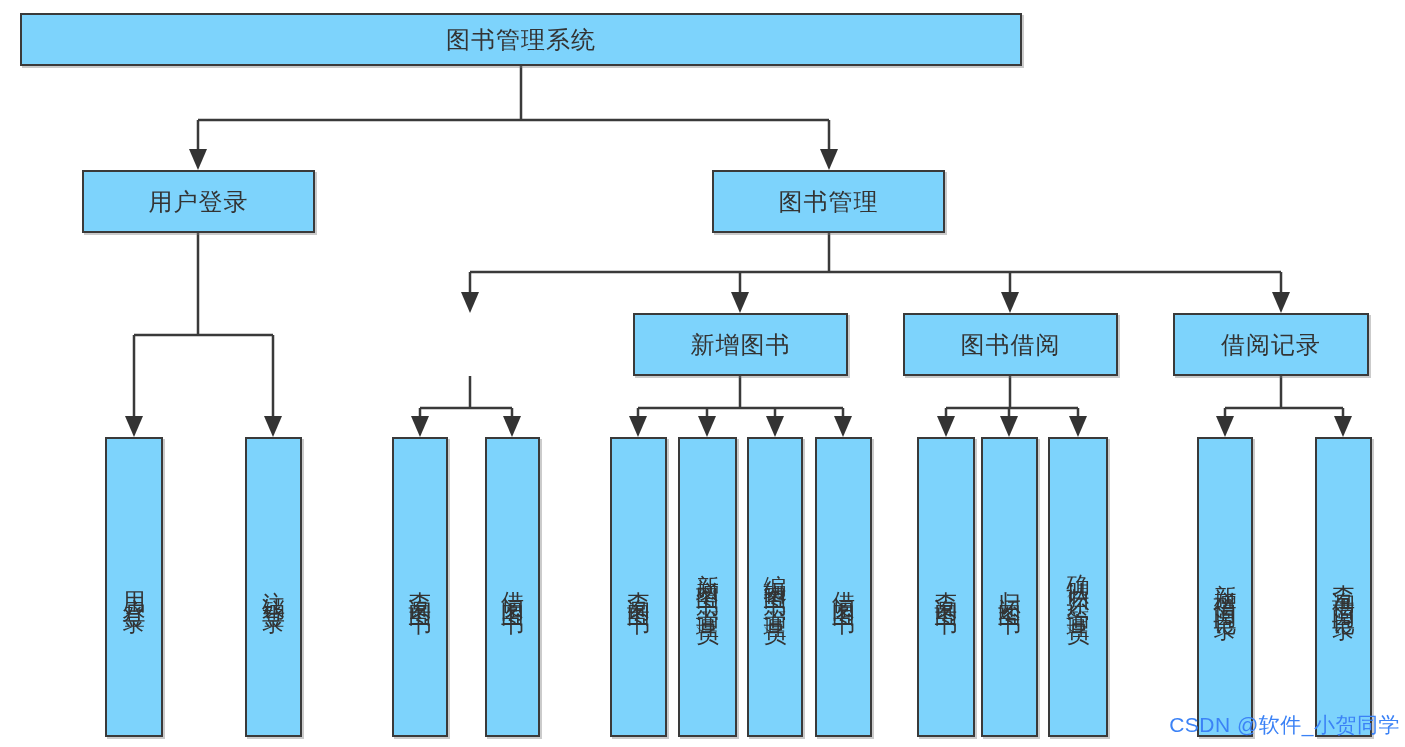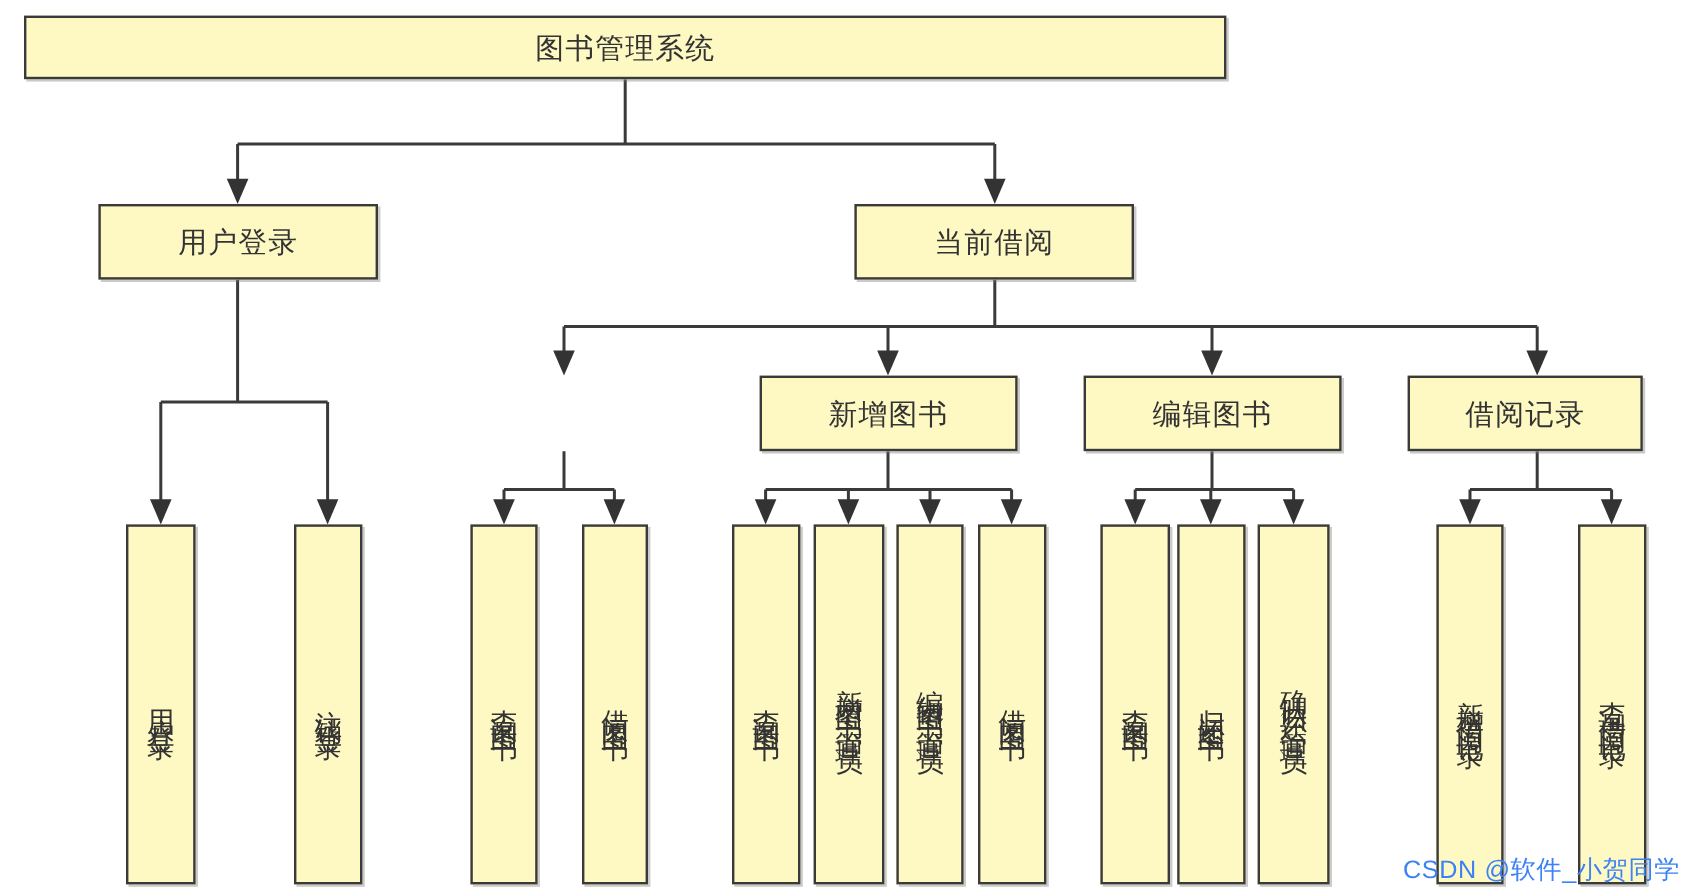--- a/index.html
+++ b/index.html
@@ -8,21 +8,21 @@
     position:relative;
     width:1405px;height:747px;
     background:#ffffff;
     font-family:"Liberation Sans",sans-serif;
     overflow:hidden;
   }
   #connectors{position:absolute;left:0;top:0;z-index:0;}
   .box{
     position:absolute;
     box-sizing:border-box;
-    background:#fef9c3;
+    background:#7dd3fc;
     border:2.5px solid #3a3a3a;
     box-shadow:2px 2px 0 rgba(125,125,125,0.40);
     color:#333333;
     display:flex;align-items:center;justify-content:center;
     z-index:1;
     font-family:Liberation Serif, serif;
   }
   .box.h{
     font-size:24px;
     letter-spacing:1px;
@@ -79,24 +79,24 @@
       <polygon points="1000,416 1018,416 1009,437"></polygon>
       <polygon points="1069,416 1087,416 1078,437"></polygon>
       <polygon points="1216,416 1234,416 1225,437"></polygon>
       <polygon points="1334,416 1352,416 1343,437"></polygon>
     </g>
   </svg>
 
   <div class="box h" style="left:20px;top:13px;width:1002px;height:53px">图书管理系统</div>
 
   <div class="box h" style="left:82px;top:170px;width:233px;height:63px">用户登录</div>
-  <div class="box h" style="left:712px;top:170px;width:233px;height:63px">当前借阅</div>
+  <div class="box h" style="left:712px;top:170px;width:233px;height:63px">图书管理</div>
 
   <div class="box h" style="left:633px;top:313px;width:215px;height:63px">新增图书</div>
-  <div class="box h" style="left:903px;top:313px;width:215px;height:63px">编辑图书</div>
+  <div class="box h" style="left:903px;top:313px;width:215px;height:63px">图书借阅</div>
   <div class="box h" style="left:1173px;top:313px;width:196px;height:63px">借阅记录</div>
 
   <div class="box v" style="left:105px;top:437px;width:58px;height:300px">用户登录</div>
   <div class="box v" style="left:245px;top:437px;width:57px;height:300px">注销登录</div>
 
   <div class="box v" style="left:392px;top:437px;width:56px;height:300px">查询图书</div>
   <div class="box v" style="left:485px;top:437px;width:55px;height:300px">借阅图书</div>
 
   <div class="box v" style="left:610px;top:437px;width:57px;height:300px">查询图书</div>
   <div class="box v" style="left:678px;top:437px;width:59px;height:300px">新增图书（管理员）</div>

